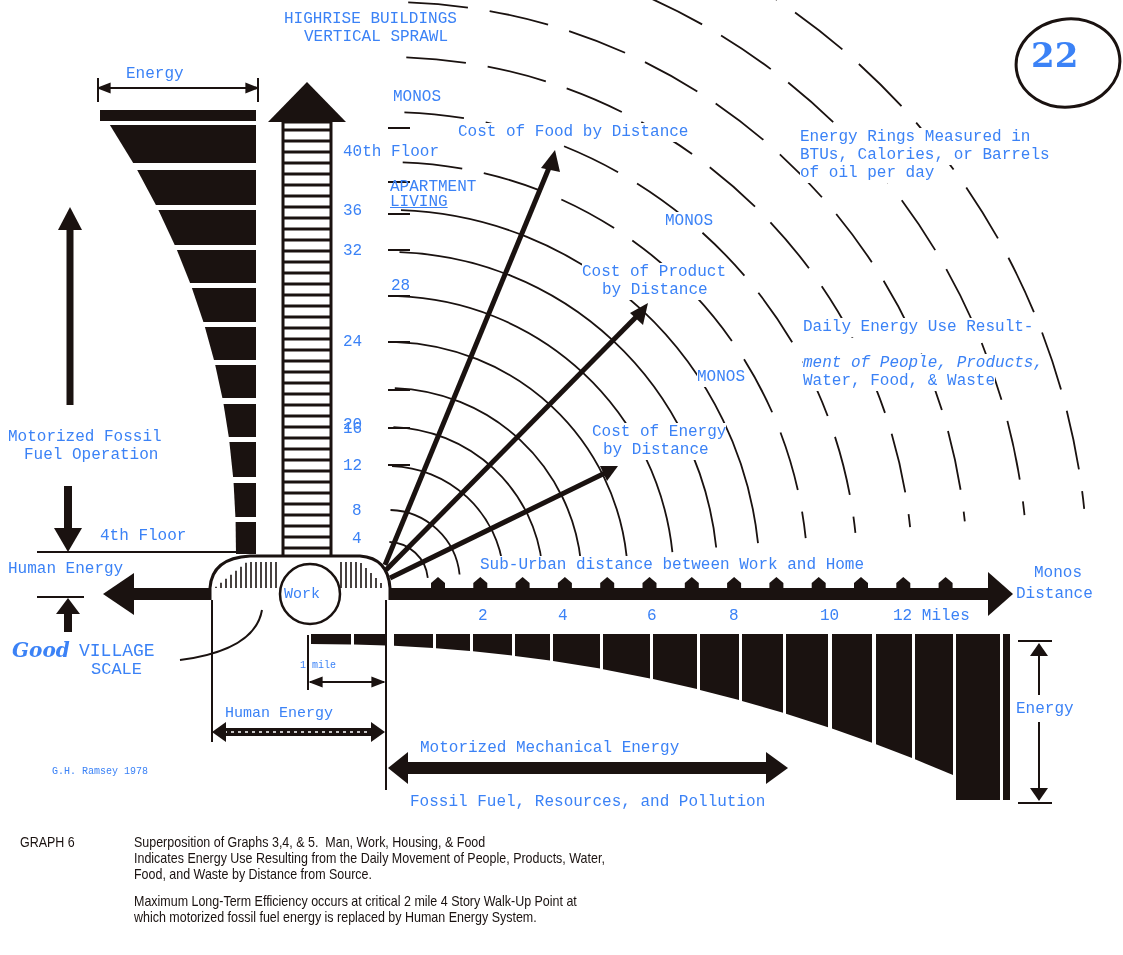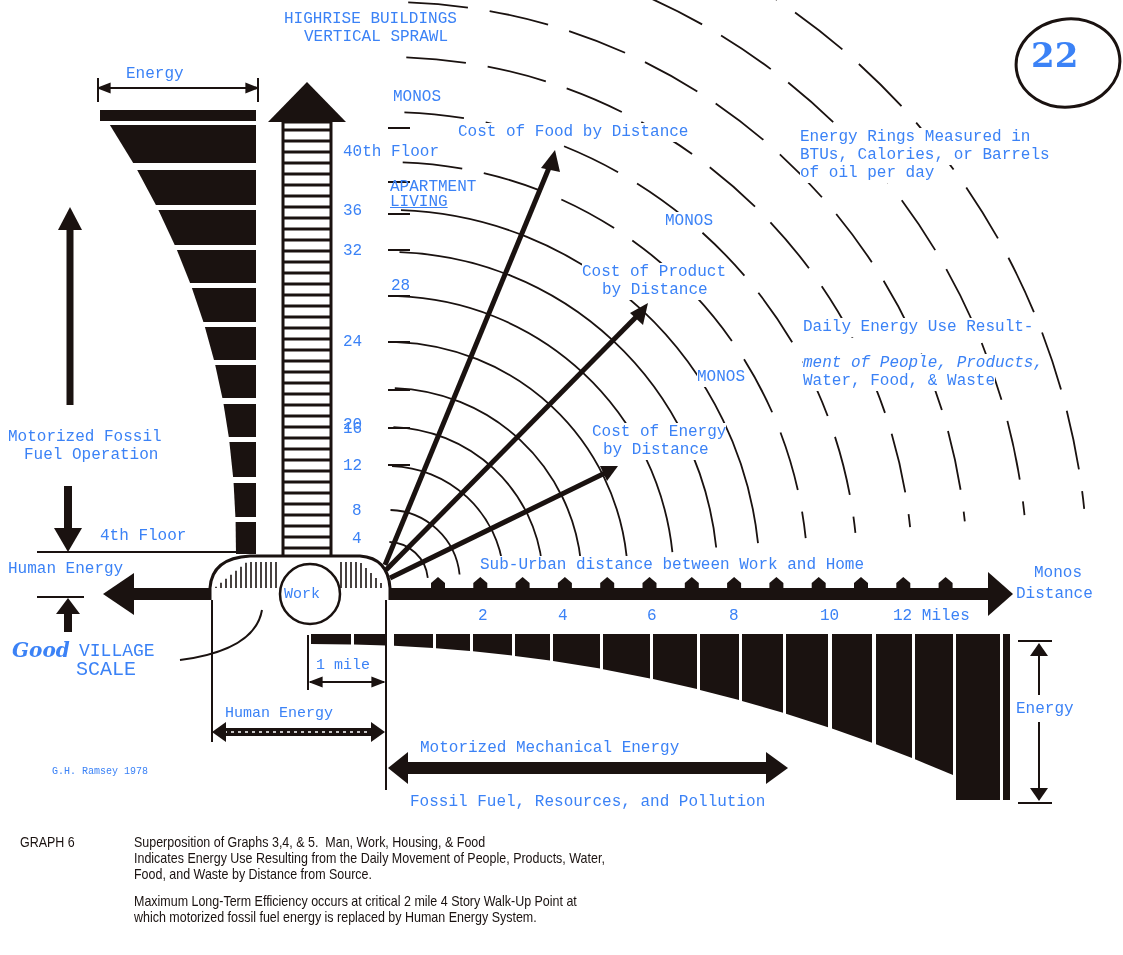--- a/index.html
+++ b/index.html
@@ -271,21 +271,21 @@
     <div class="t" style="left: 352px; top: 530px;">4</div>
   </div>
 
 <div class="t" style="left:126px; top:65px;">Energy</div>
 <div class="t" style="left:8px; top:428px;">Motorized Fossil</div>
 <div class="t" style="left:24px; top:446px;">Fuel Operation</div>
 <div class="t" style="left:100px; top:527px;">4th Floor</div>
 <div class="t" style="left:8px; top:560px;">Human Energy</div>
 <div class="t hand" style="left:12px; top:641px; font-size:20px;">Good</div>
 <div class="t" style="left:79px; top:642px; font-size:18px;">VILLAGE</div>
-<div class="t" style="left:76px; top:660px; font-size:20px;">SCALE</div>
+<div class="t" style="left:91px; top:660px; font-size:17px;">SCALE</div>
 
 <div class="t" style="left:458px; top:123px; background:#fff;">Cost of Food by Distance</div>
 <div class="t" style="left:665px; top:212px; background:#fff;">MONOS</div>
 <div class="t" style="left:582px; top:263px; background:#fff;">Cost of Product</div>
 <div class="t" style="left:602px; top:281px; background:#fff;">by Distance</div>
 <div class="t" style="left:697px; top:368px; background:#fff;">MONOS</div>
 <div class="t" style="left:592px; top:423px; background:#fff;">Cost of Energy</div>
 <div class="t" style="left:603px; top:441px; background:#fff;">by Distance</div>
 
 <div class="t" style="left:800px; top:128px; background:#fff;">Energy Rings Measured in</div>
@@ -304,21 +304,21 @@
 
 <div id="axis-ticks">
     <div class="t" style="left: 478px; top: 607px;">2</div>
     <div class="t" style="left: 558px; top: 607px;">4</div>
     <div class="t" style="left: 647px; top: 607px;">6</div>
     <div class="t" style="left: 729px; top: 607px;">8</div>
     <div class="t" style="left: 820px; top: 607px;">10</div>
     <div class="t" style="left: 893px; top: 607px;">12 Miles</div>
   </div>
 
-<div class="t" style="left:316px; top:656px; font-size:15px;">1 mile</div>
+<div class="t" style="left:300px; top:656px; font-size:10px;">1 mile</div>
 <div class="t" style="left:225px; top:704px; font-size:15px;">Human Energy</div>
 <div class="t" style="left:420px; top:739px;">Motorized Mechanical Energy</div>
 <div class="t" style="left:410px; top:793px;">Fossil Fuel, Resources, and Pollution</div>
 <div class="t" style="left:1016px; top:700px; background:#fff;">Energy</div>
 <div class="t" style="left:52px; top:762px; font-size:10px;">G.H. Ramsey 1978</div>
 
 <div class="caption" style="left:20px; top:834px;">GRAPH 6</div>
 <div class="caption" style="left:134px; top:834px;">Superposition of Graphs 3,4, &amp; 5.  Man, Work, Housing, &amp; Food</div>
 <div class="caption" style="left:134px; top:850px;">Indicates Energy Use Resulting from the Daily Movement of People, Products, Water,</div>
 <div class="caption" style="left:134px; top:866px;">Food, and Waste by Distance from Source.</div>

